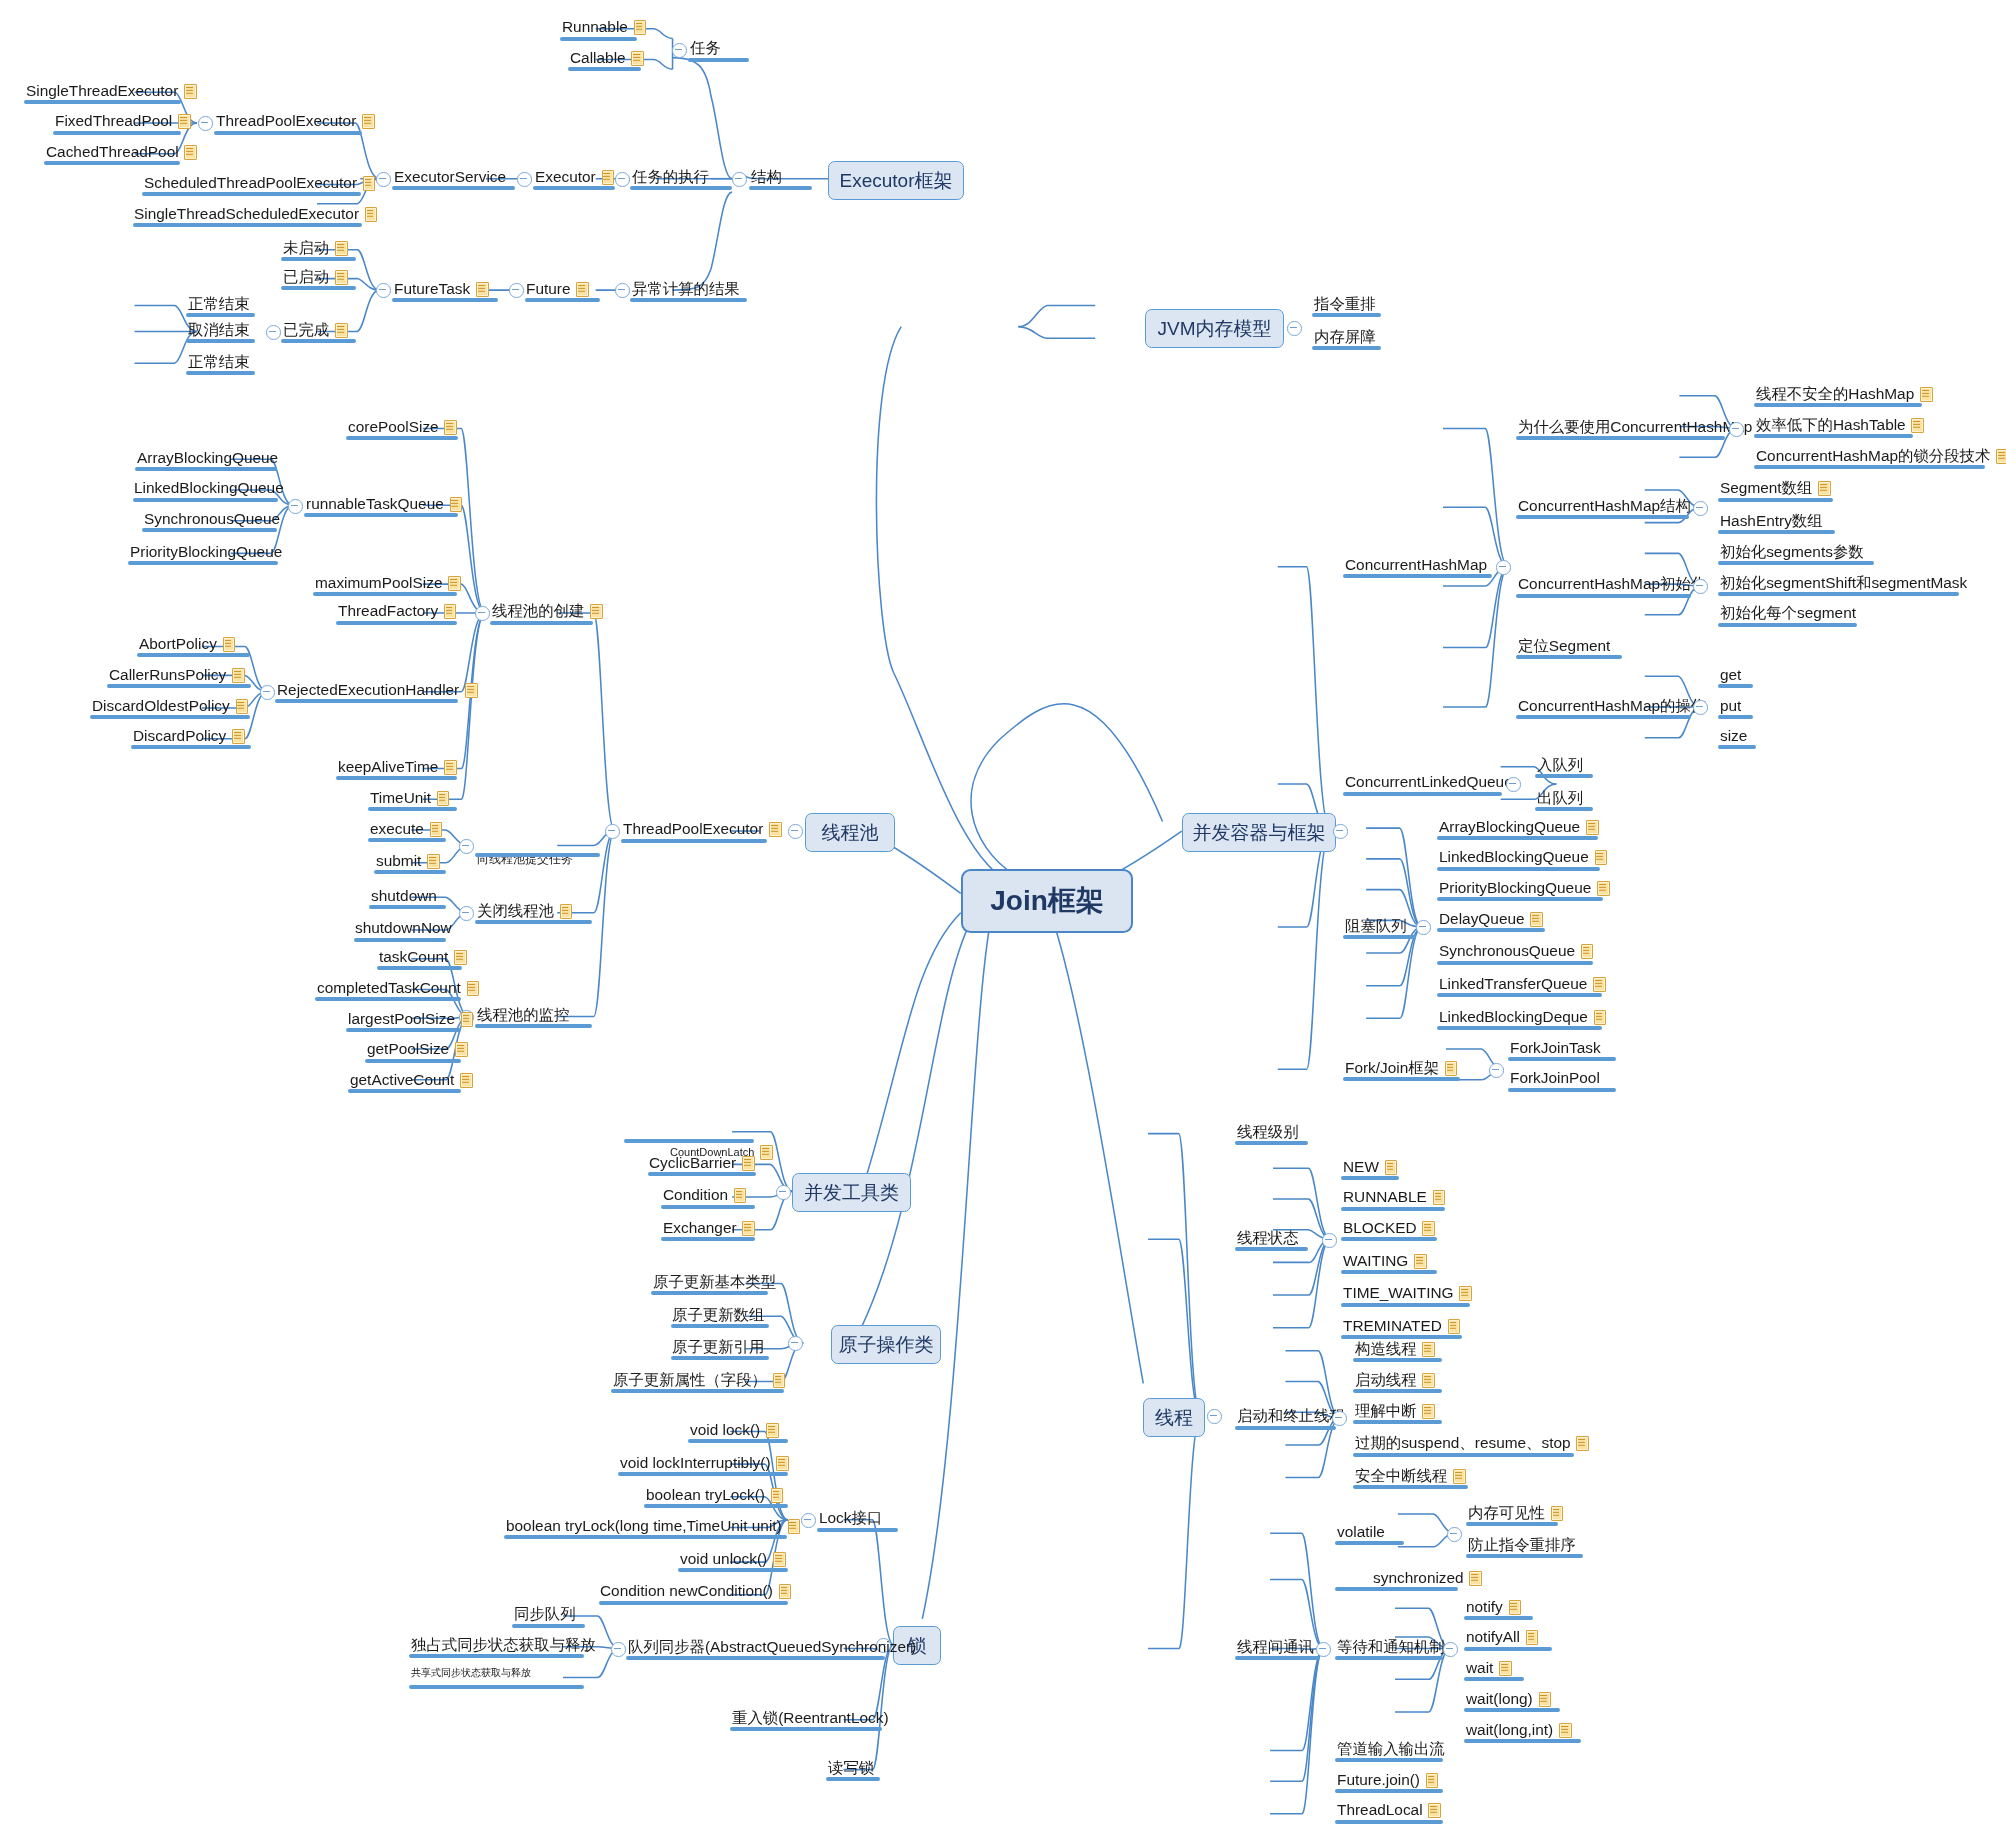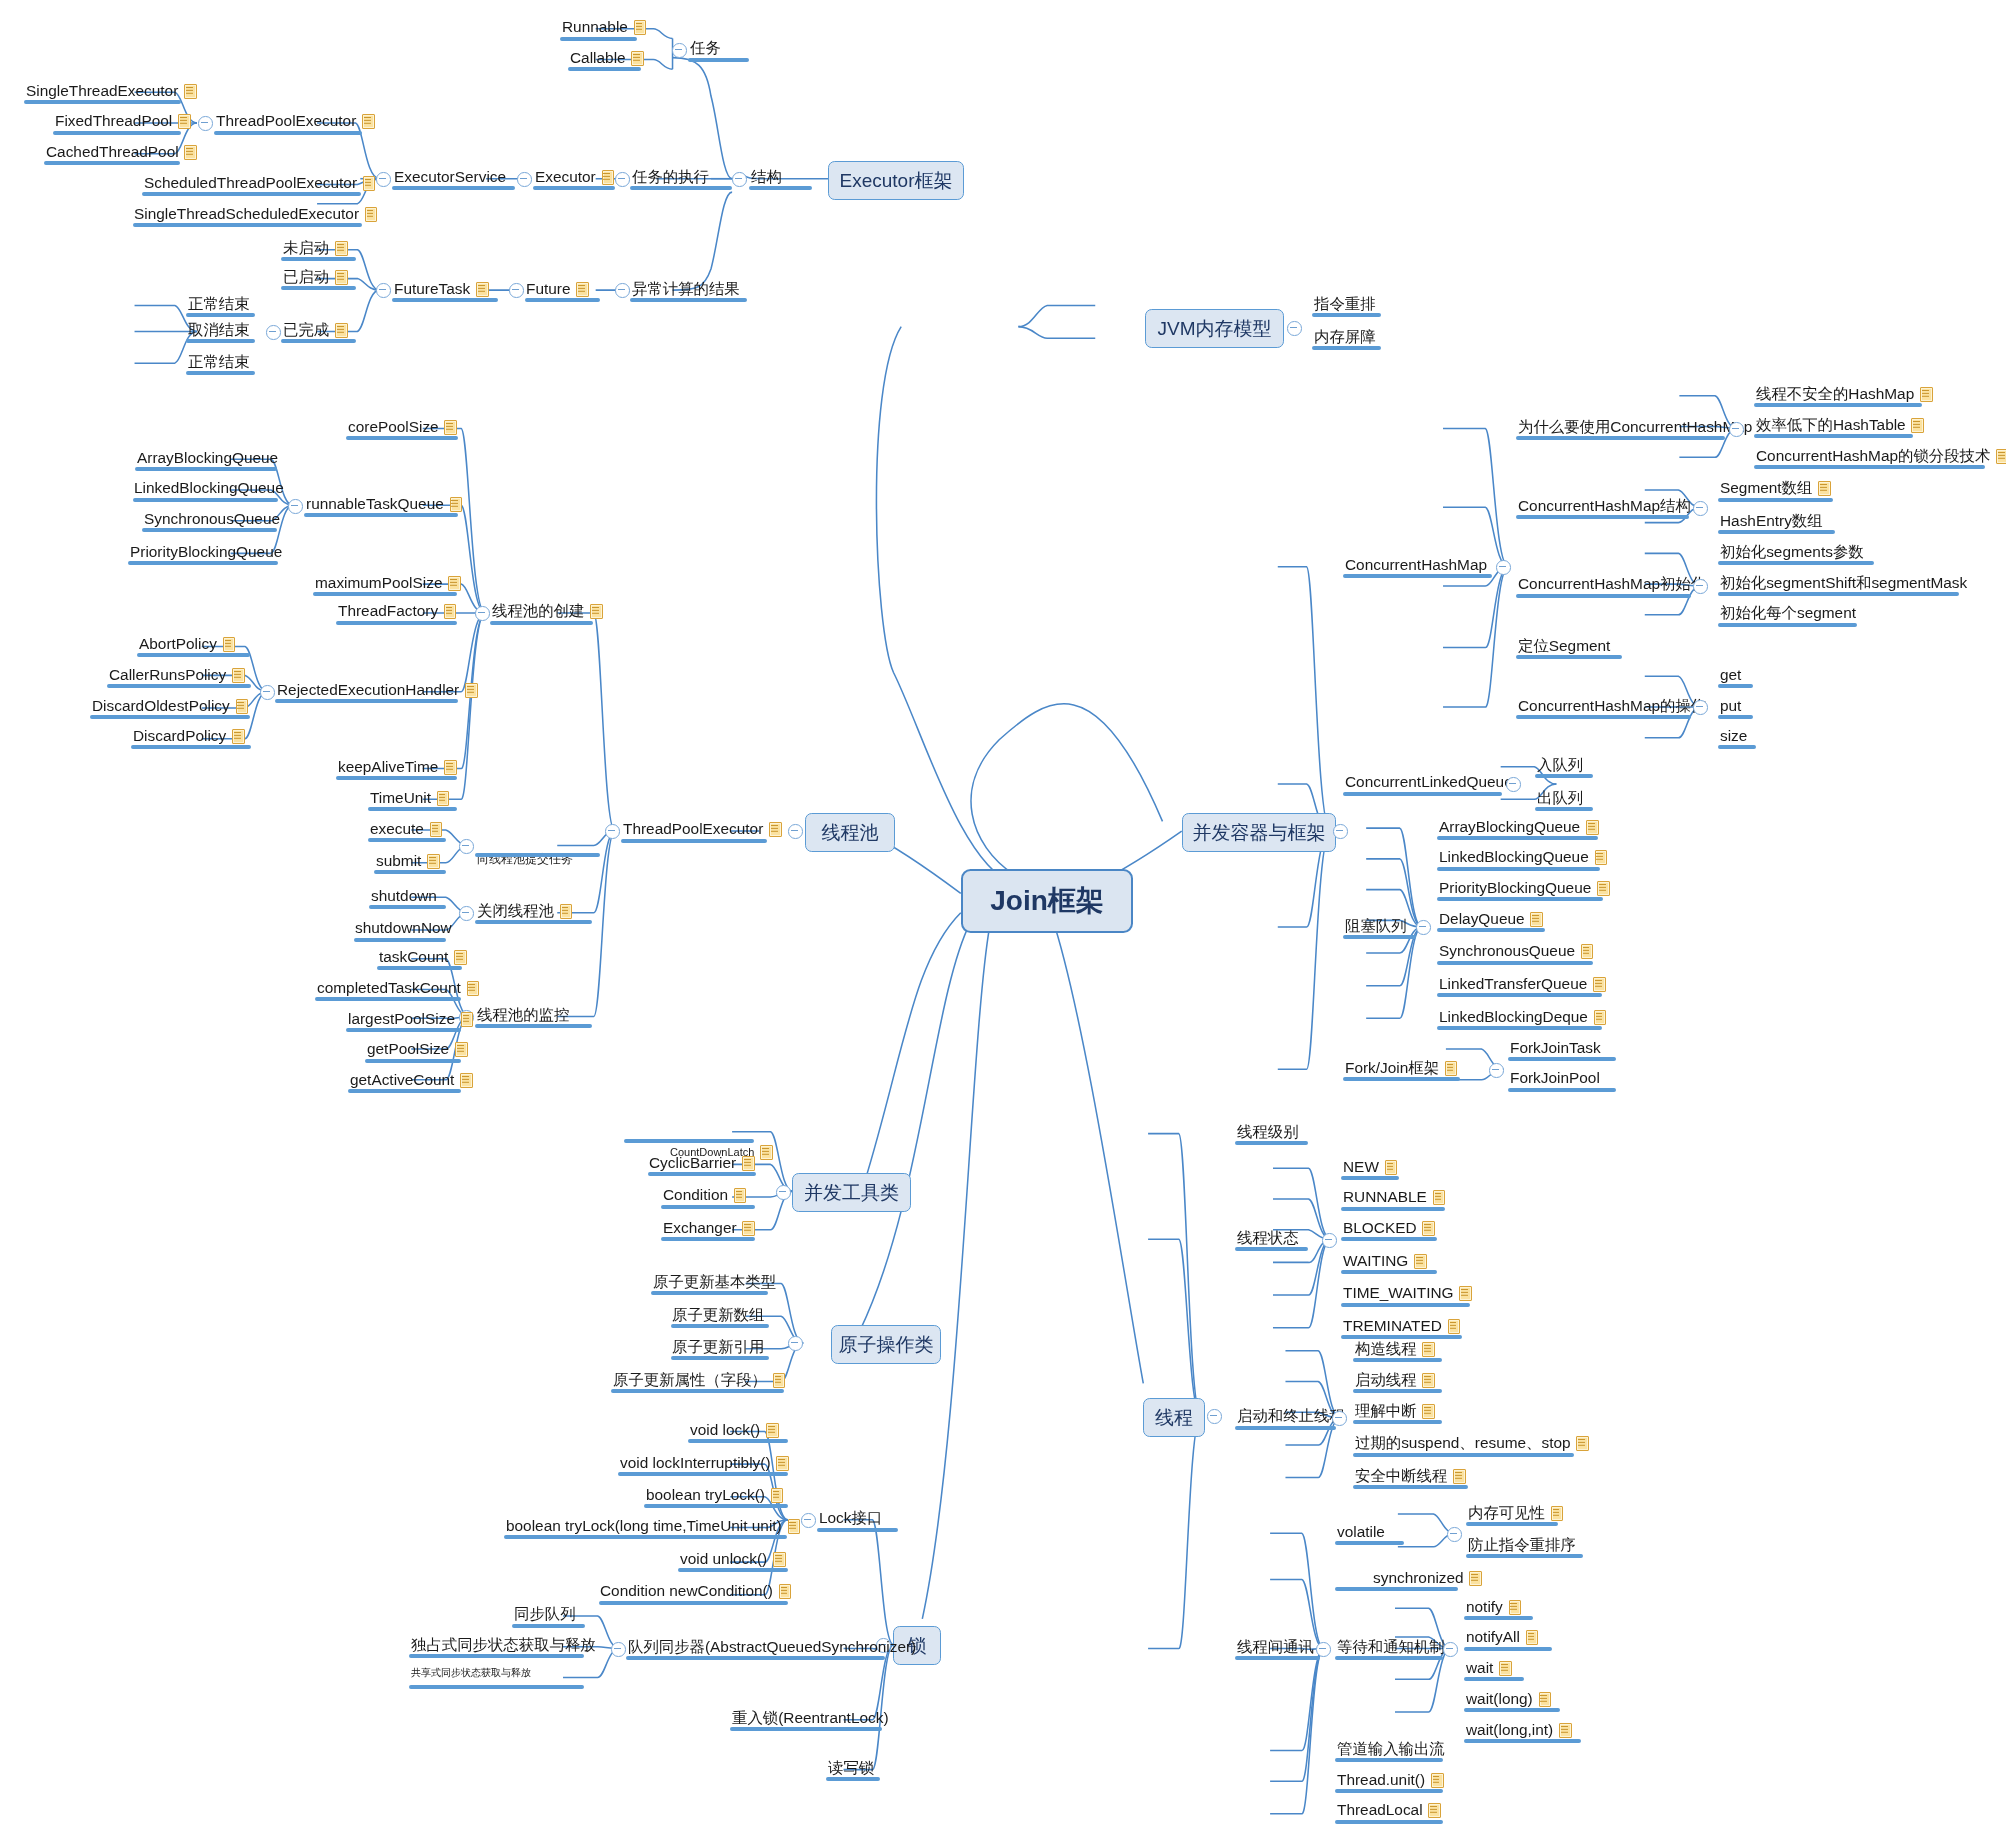--- a/index.html
+++ b/index.html
@@ -948,21 +948,21 @@
   <span class="txt">wait(long,int)</span><span class="ico"></span>
 </div>
 <div class="bar" style="left:1464px;top:1739px;width:117px;"></div>
 
 <div class="node" style="left:1337px;top:1739px;font-size:15.4px;">
   <span class="txt">管道输入输出流</span>
 </div>
 <div class="bar" style="left:1335px;top:1758px;width:108px;"></div>
 
 <div class="node" style="left:1337px;top:1770px;font-size:15.4px;">
-  <span class="txt">Thread.unit()</span><span class="ico"></span>
+  <span class="txt">Future.join()</span><span class="ico"></span>
 </div>
 <div class="bar" style="left:1335px;top:1789px;width:108px;"></div>
 
 <div class="node" style="left:1337px;top:1800px;font-size:15.4px;">
   <span class="txt">ThreadLocal</span><span class="ico"></span>
 </div>
 <div class="bar" style="left:1335px;top:1820px;width:108px;"></div>
 
 </div>
 

